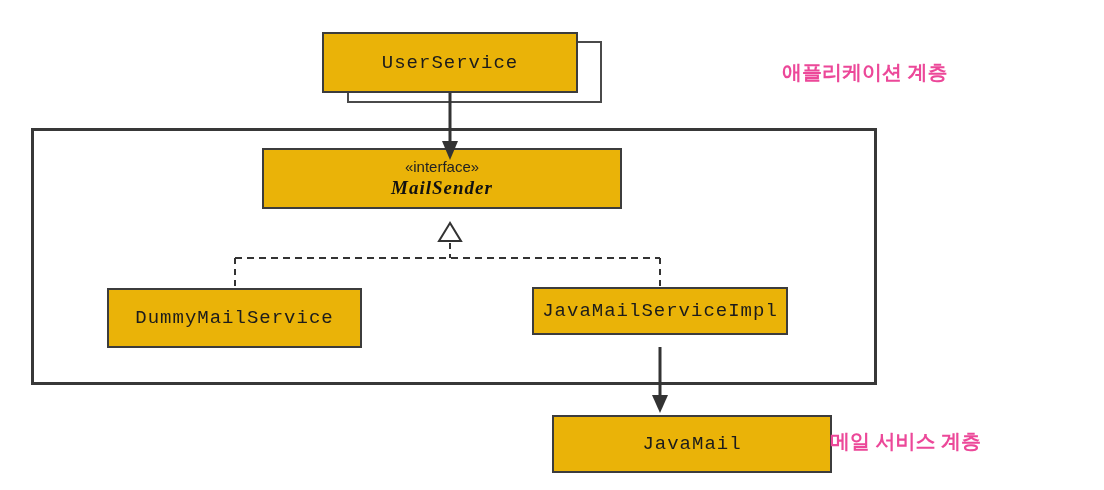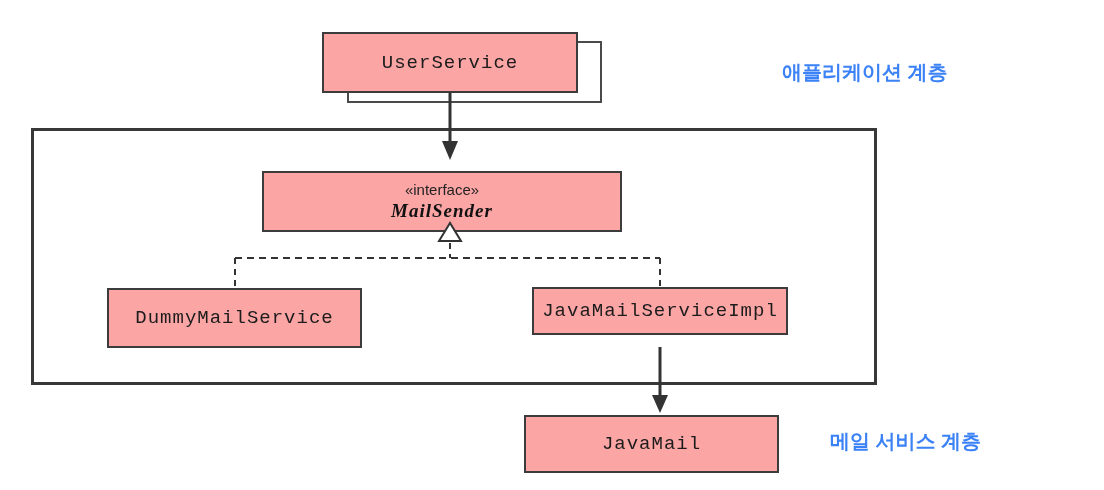--- a/index.html
+++ b/index.html
@@ -11,21 +11,21 @@
     position: relative;
     width: 1104px;
     height: 490px;
     background: #ffffff;
     font-family: "Liberation Sans", sans-serif;
     overflow: hidden;
   }
   
   .node {
     position: absolute;
-    background: #fca5a5;
+    background: #eab308;
     border: 2px solid #3c3c3c;
     box-sizing: border-box;
     display: flex;
     align-items: center;
     justify-content: center;
     flex-direction: column;
   }
   .node .mono-label {
     font-family: "Liberation Mono", "DejaVu Sans Mono", monospace;
     font-size: 19px;
@@ -42,46 +42,46 @@
   #user-service      { left: 322px; top: 32px;  width: 256px; height: 61px; z-index: 3; }
   #user-service-shadow { left: 347px; top: 41px; width: 255px; height: 62px; z-index: 2; }
   #container-abstraction {
     position: absolute;
     left: 31px; top: 128px; width: 846px; height: 257px;
     border: 3px solid #383838;
     box-sizing: border-box;
     background: transparent;
     z-index: 1;
   }
-  #mail-sender       { left: 262px; top: 171px; width: 360px; height: 61px; z-index: 3; }
+  #mail-sender       { left: 262px; top: 148px; width: 360px; height: 61px; z-index: 3; }
   #mail-sender .stereotype {
     font-family: "Liberation Sans", "DejaVu Sans", sans-serif;
     font-size: 15px;
     color: #222222;
     margin-bottom: 2px;
   }
   #mail-sender .iface-name {
     font-family: Liberation Serif, serif;
     font-size: 19px;
     font-weight: bold;
     font-style: italic;
     letter-spacing: 1px;
     color: #111111;
   }
   #dummy-mail-service     { left: 107px; top: 288px; width: 255px; height: 60px; z-index: 3; }
   #java-mail-service-impl { left: 532px; top: 287px; width: 256px; height: 48px; z-index: 3; }
-  #java-mail              { left: 524px; top: 415px; width: 255px; height: 58px; z-index: 3; justify-content: center; }
+  #java-mail              { left: 552px; top: 415px; width: 280px; height: 58px; z-index: 3; justify-content: center; }
 
   
   .layer-label {
     position: absolute;
     font-family: "Liberation Sans", "DejaVu Sans", sans-serif;
     font-size: 20px;
     font-weight: bold;
-    color: #3b82f6;
+    color: #ec4899;
     white-space: nowrap;
     z-index: 4;
   }
   #label-application  { left: 782px; top: 59px;  }
   #label-abstraction  { left: 892px; top: 133px; }
   #label-mail-service { left: 830px; top: 428px; }
 
   
   #connectors {
     position: absolute;

